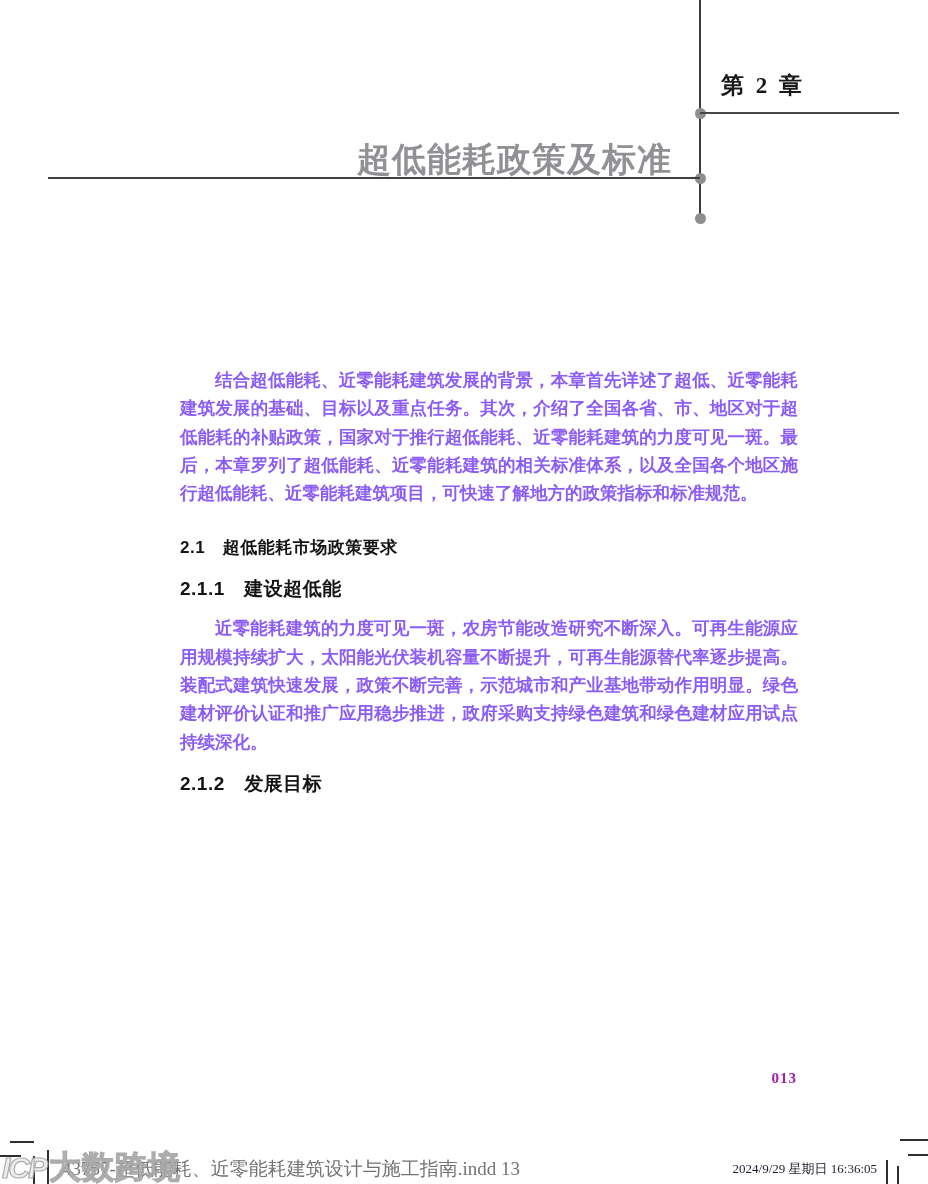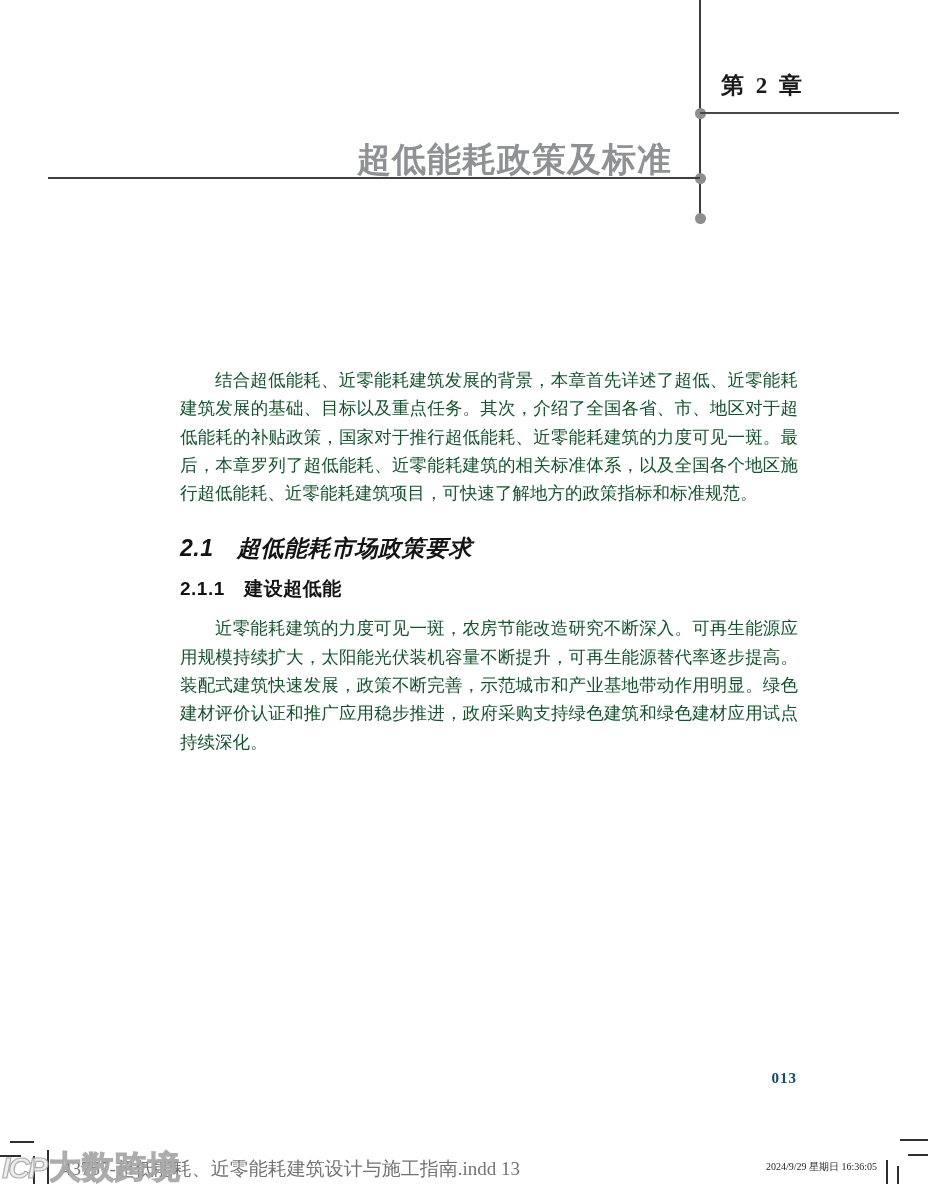--- a/index.html
+++ b/index.html
@@ -40,38 +40,39 @@
   .title-underline{
     position:absolute;left:48px;top:177px;width:652px;height:2px;background:#3f3f3f;
   }
 
   
   .main{
     position:absolute;left:180px;top:366px;width:618px;
   }
   .main p{
     margin:0;
-    font-size:17.5px;line-height:28.3px;color:#14532d;
+    font-size:17.5px;line-height:28.3px;color:#8b5cf6;
     text-align:justify;text-indent:2em;
     font-family:"Liberation Serif","DejaVu Serif",serif;
+    font-weight:bold;
   }
   .main h2{
     margin:28px 0 0 0;
     font-family:"Liberation Sans","DejaVu Sans",sans-serif;
-    font-size:23px;line-height:26px;font-weight:bold;color:#141414;letter-spacing:.5px;font-style:italic;
+    font-size:17px;line-height:26px;font-weight:bold;color:#141414;letter-spacing:.5px;
   }
   .main h3{
     margin:16px 0 14px 0;
     font-family:"Liberation Sans","DejaVu Sans",sans-serif;
     font-size:19px;line-height:23px;font-weight:bold;color:#141414;letter-spacing:.5px;
   }
 
   .page-number{
     position:absolute;right:131px;top:1070px;
-    font-weight:bold;font-size:15px;color:#0c4a6e;letter-spacing:1px;
+    font-weight:bold;font-size:15px;color:#a21caf;letter-spacing:1px;
     font-family:"Liberation Serif","DejaVu Serif",serif;
   }
 
   
   .mark{position:absolute;background:#2f2f2f;}
   .bl-dash{left:10px;top:1141px;width:24px;height:2px;}
   .bl-edge{left:0;top:1155px;width:21px;height:2px;}
   .bl-v1{left:33px;top:1156px;width:2px;height:28px;}
   .bl-v2{left:47px;top:1150px;width:2px;height:34px;}
   .br-h1{left:900px;top:1139px;width:28px;height:2px;}
@@ -79,21 +80,21 @@
   .br-v1{left:886px;top:1160px;width:2px;height:24px;}
   .br-v2{left:897px;top:1166px;width:2px;height:18px;}
 
   .footer-file{
     position:absolute;left:62px;top:1156px;
     font-size:19px;color:#737373;white-space:nowrap;
     font-family:"Liberation Serif","DejaVu Serif",serif;
   }
   .footer-date{
     position:absolute;right:51px;top:1160px;
-    font-size:10px;color:#1d1d2e;white-space:nowrap;
+    font-size:13px;color:#1d1d2e;white-space:nowrap;
     font-family:"Liberation Serif","DejaVu Serif",serif;
   }
   .watermark{
     position:absolute;left:2px;top:1146px;z-index:5;
     display:flex;align-items:center;gap:3px;
     font-family:"Liberation Sans","DejaVu Sans",sans-serif;
     font-weight:bold;
     color:rgba(255,255,255,0.62);
     -webkit-text-stroke:1.2px rgba(150,150,150,0.75);
     text-shadow:0 0 1px rgba(160,160,160,0.5);
@@ -114,20 +115,21 @@
   <div class="chapter-label">第 2 章</div>
   <div class="chapter-hline"></div>
   <h1 class="chapter-title">超低能耗政策及标准</h1>
   <div class="title-underline"></div>
 
   <div class="main">
     <p>结合超低能耗、近零能耗建筑发展的背景，本章首先详述了超低、近零能耗建筑发展的基础、目标以及重点任务。其次，介绍了全国各省、市、地区对于超低能耗的补贴政策，国家对于推行超低能耗、近零能耗建筑的力度可见一斑。最后，本章罗列了超低能耗、近零能耗建筑的相关标准体系，以及全国各个地区施行超低能耗、近零能耗建筑项目，可快速了解地方的政策指标和标准规范。</p>
     <h2>2.1　超低能耗市场政策要求</h2>
     <h3>2.1.1　建设超低能</h3>
     <p>近零能耗建筑的力度可见一斑，农房节能改造研究不断深入。可再生能源应用规模持续扩大，太阳能光伏装机容量不断提升，可再生能源替代率逐步提高。装配式建筑快速发展，政策不断完善，示范城市和产业基地带动作用明显。绿色建材评价认证和推广应用稳步推进，政府采购支持绿色建筑和绿色建材应用试点持续深化。</p>
+    <h3>2.1.2　发展目标</h3>
   </div>
 
   <div class="page-number">013</div>
 
   <div class="mark bl-dash"></div>
   <div class="mark bl-edge"></div>
   <div class="mark bl-v1"></div>
   <div class="mark bl-v2"></div>
   <div class="mark br-h1"></div>
   <div class="mark br-h2"></div>

